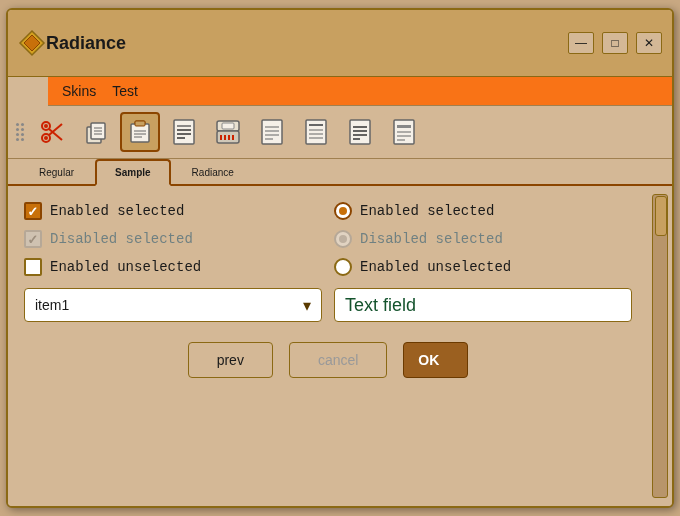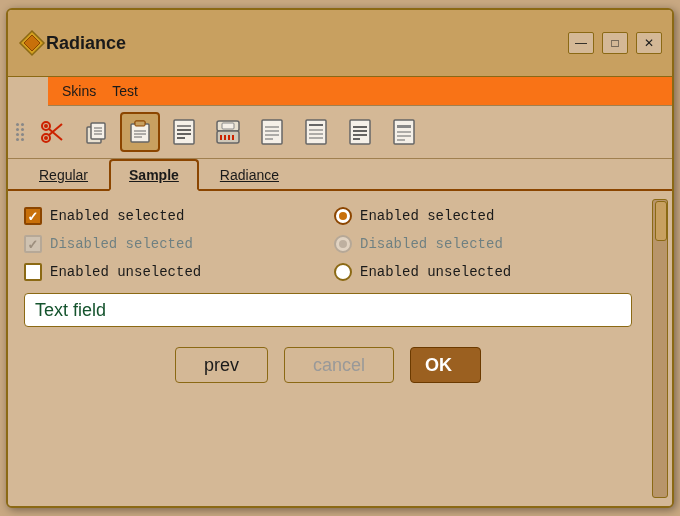--- a/index.html
+++ b/index.html
@@ -123,28 +123,27 @@
     .tabs {
       display: flex;
       align-items: flex-end;
       padding: 0 12px;
       background: #d4b896;
       border-bottom: 2px solid #8b4500;
     }
     .tab {
       padding: 6px 18px;
       cursor: pointer;
-      font-size: 14px;
+      font-size: 10px;
       color: #1a1a1a;
       border: 1px solid transparent;
       border-bottom: none;
       border-radius: 4px 4px 0 0;
       margin-right: 2px;
       background: #d4b896;
-      text-decoration: underline;
     }
     .tab.active {
       background: #d4b896;
       border: 2px solid #8b4500;
       border-bottom: 2px solid #d4b896;
       font-weight: bold;
       margin-bottom: -2px;
       z-index: 1;
     }
     
@@ -310,21 +309,21 @@
       align-items: center;
       justify-content: center;
       gap: 16px;
       padding: 8px 24px 8px 0;
     }
     .btn {
       height: 36px;
       padding: 0 28px;
       border-radius: 4px;
       cursor: pointer;
-      font-size: 18px;
+      font-size: 14px;
       border: 1px solid #8b6914;
     }
     .btn-normal {
       background: #d4b896;
       color: #1a1a1a;
     }
     .btn-disabled {
       background: #d4b896;
       color: #999;
       cursor: default;
@@ -519,20 +518,24 @@
         <div class="checkbox-wrapper"></div>
         <span class="form-label">Enabled unselected</span>
       </div>
       <div class="form-row">
         <div class="radio-wrapper"></div>
         <span class="form-label">Enabled unselected</span>
       </div>
     </div>
 
     <div class="controls-row">
+      <div class="dropdown">
+        <span class="dropdown-value">item1</span>
+        <span class="dropdown-arrow">▾</span>
+      </div>
       <input class="text-input" type="text" value="Text field" placeholder="Text field" style="">
     </div>
 
     <div class="button-row">
       <button class="btn btn-normal">prev</button>
       <button class="btn btn-disabled">cancel</button>
       <button class="btn btn-primary">OK</button>
     </div>
   </div>
 </div>

